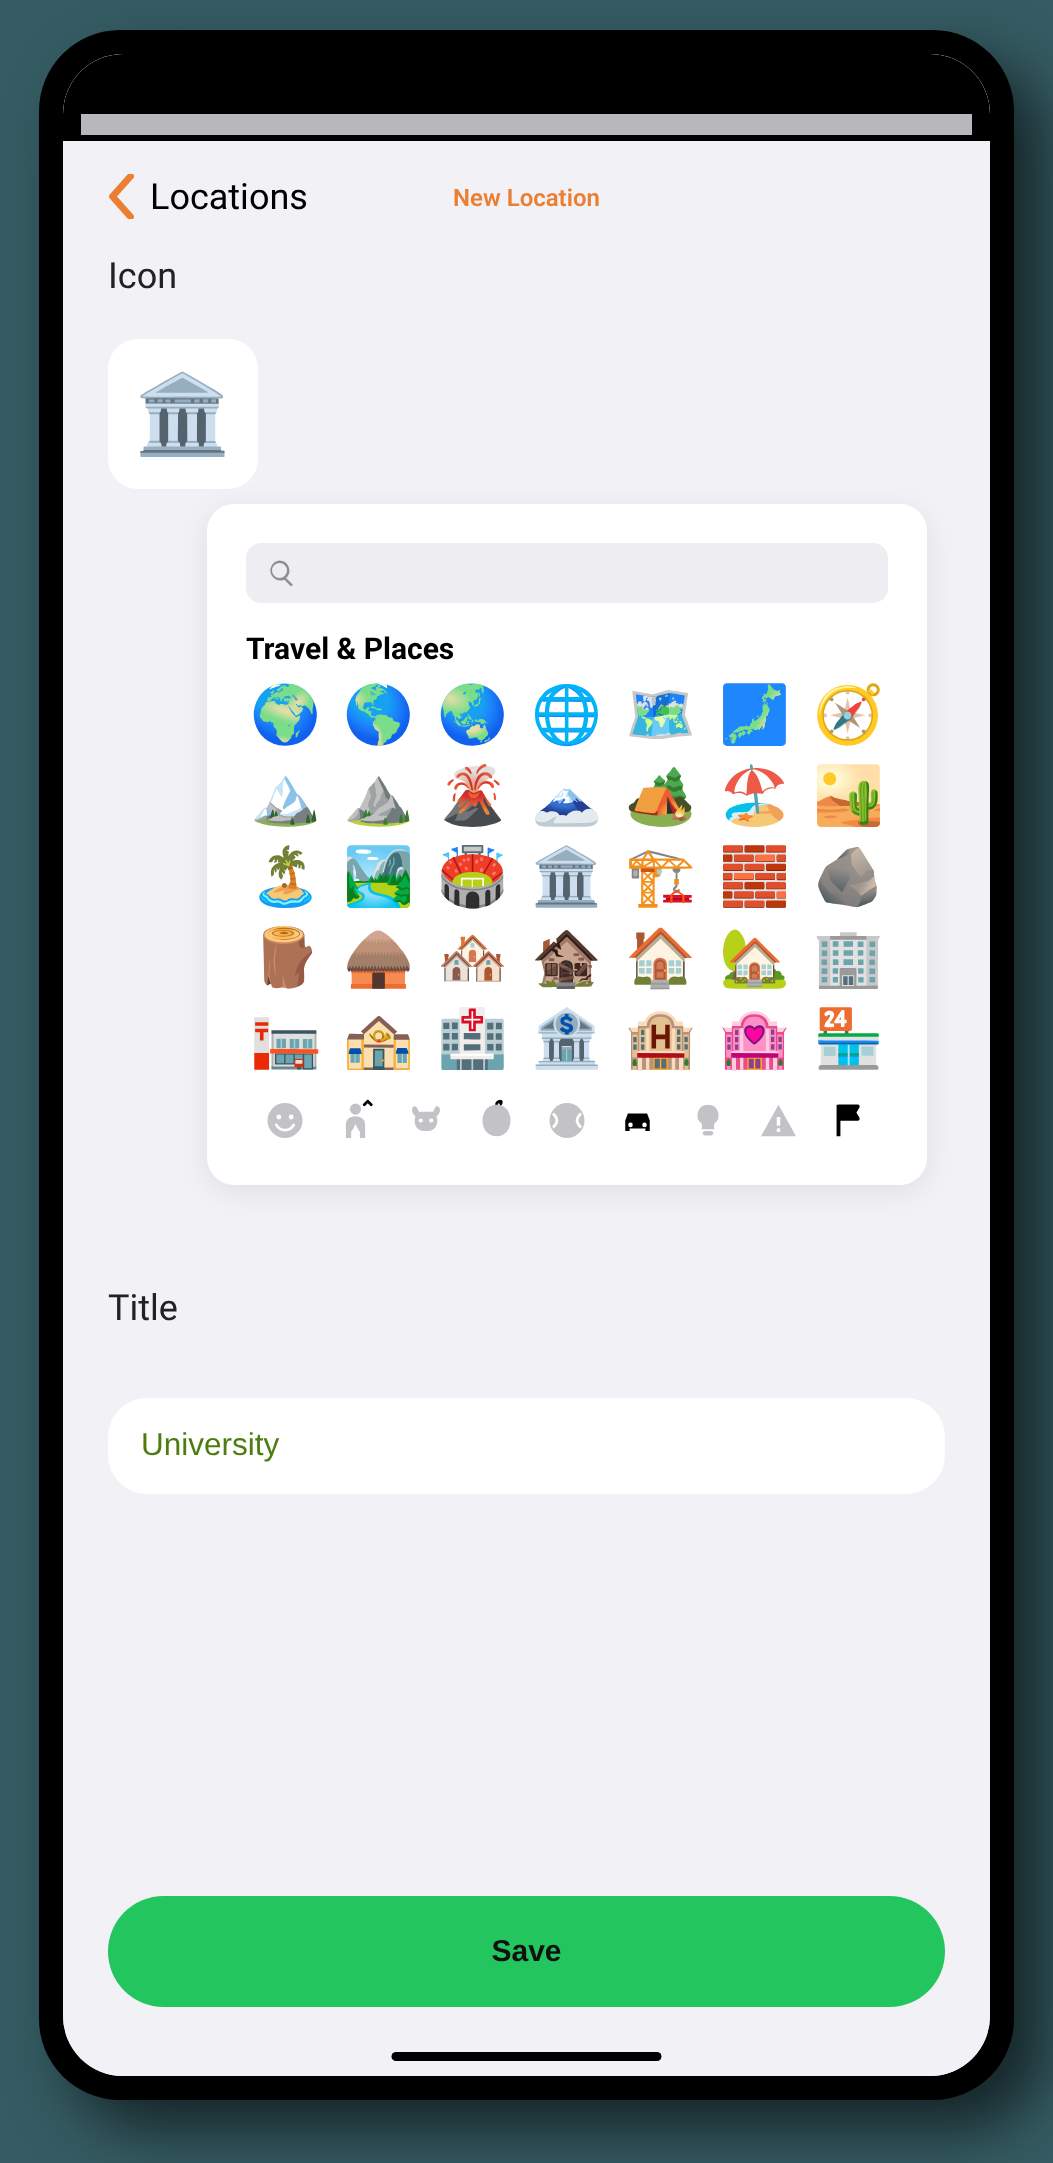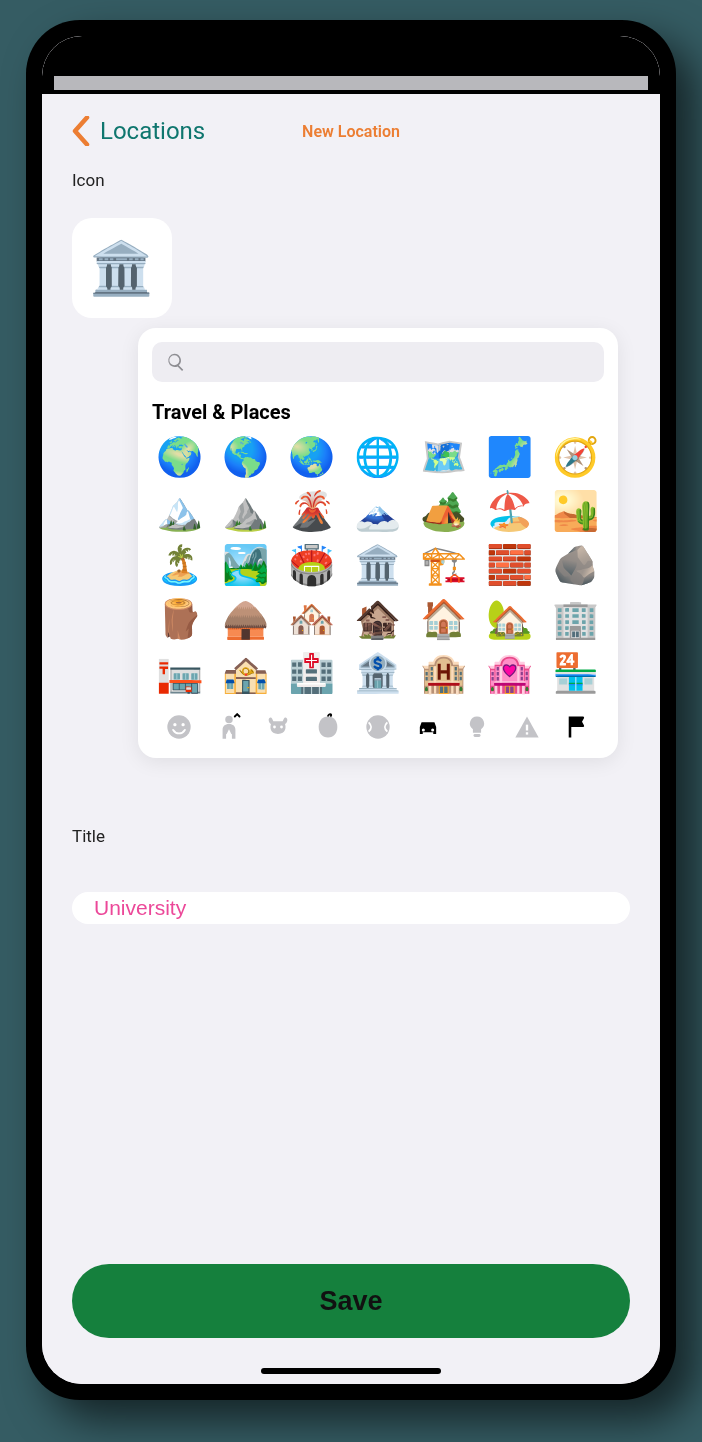--- a/index.html
+++ b/index.html
@@ -57,53 +57,53 @@
   }
   .nav-bar {
     display: flex;
     align-items: center;
     padding: 22px 0 24px 0;
     position: relative;
   }
   .back-btn {
     display: flex;
     align-items: center;
-    color: #0f766e;
+    color: #000000;
     font-size: 24px;
     cursor: pointer;
   }
   .back-btn svg { width: 18px; height: 30px; margin-right: 10px; }
   .nav-title {
     position: absolute;
     left: 50%;
     transform: translateX(-50%);
     color: #ec7e33;
     font-size: 16px;
     font-weight: 600;
   }
   .section-label {
-    font-size: 17px;
+    font-size: 24px;
     color: #222;
     margin-bottom: 28px;
   }
   .icon-preview {
     width: 100px;
     height: 100px;
     background: #fff;
     border-radius: 20px;
     display: flex;
     align-items: center;
     justify-content: center;
     font-size: 52px;
     margin-bottom: 10px;
   }
   .emoji-picker {
     background: #fff;
     border-radius: 18px;
-    padding: 14px;
+    padding: 26px;
     margin-left: 66px;
     width: 480px;
     box-shadow: 0 4px 20px rgba(0,0,0,0.08);
   }
   .search-row {
     background: #eeedf2;
     border-radius: 10px;
     height: 40px;
     display: flex;
     align-items: center;
@@ -146,33 +146,33 @@
   }
   .picker-tab svg { width: 28px; height: 28px; fill: #c3c3c7; }
   .picker-tab.active svg { fill: #000; }
 
   .title-section { margin-top: 68px; }
   .title-input {
     width: 100%;
     background: #fff;
     border: none;
     border-radius: 26px;
-    padding: 4px 22px;
+    padding: 20px 22px;
     font-size: 21px;
-    color: #ec4899;
+    color: #4d7c0f;
     margin-top: 18px;
     outline: none;
   }
   .spacer { flex: 1; }
   .save-btn {
-    background: #15803d;
+    background: #22c55e;
     border: none;
     border-radius: 40px;
     height: 74px;
-    font-size: 27px;
+    font-size: 20px;
     font-weight: 600;
     color: #111;
     cursor: pointer;
     margin-bottom: 26px;
   }
   .home-indicator {
     width: 180px; height: 6px;
     background: #000;
     border-radius: 4px;
     position: absolute;

